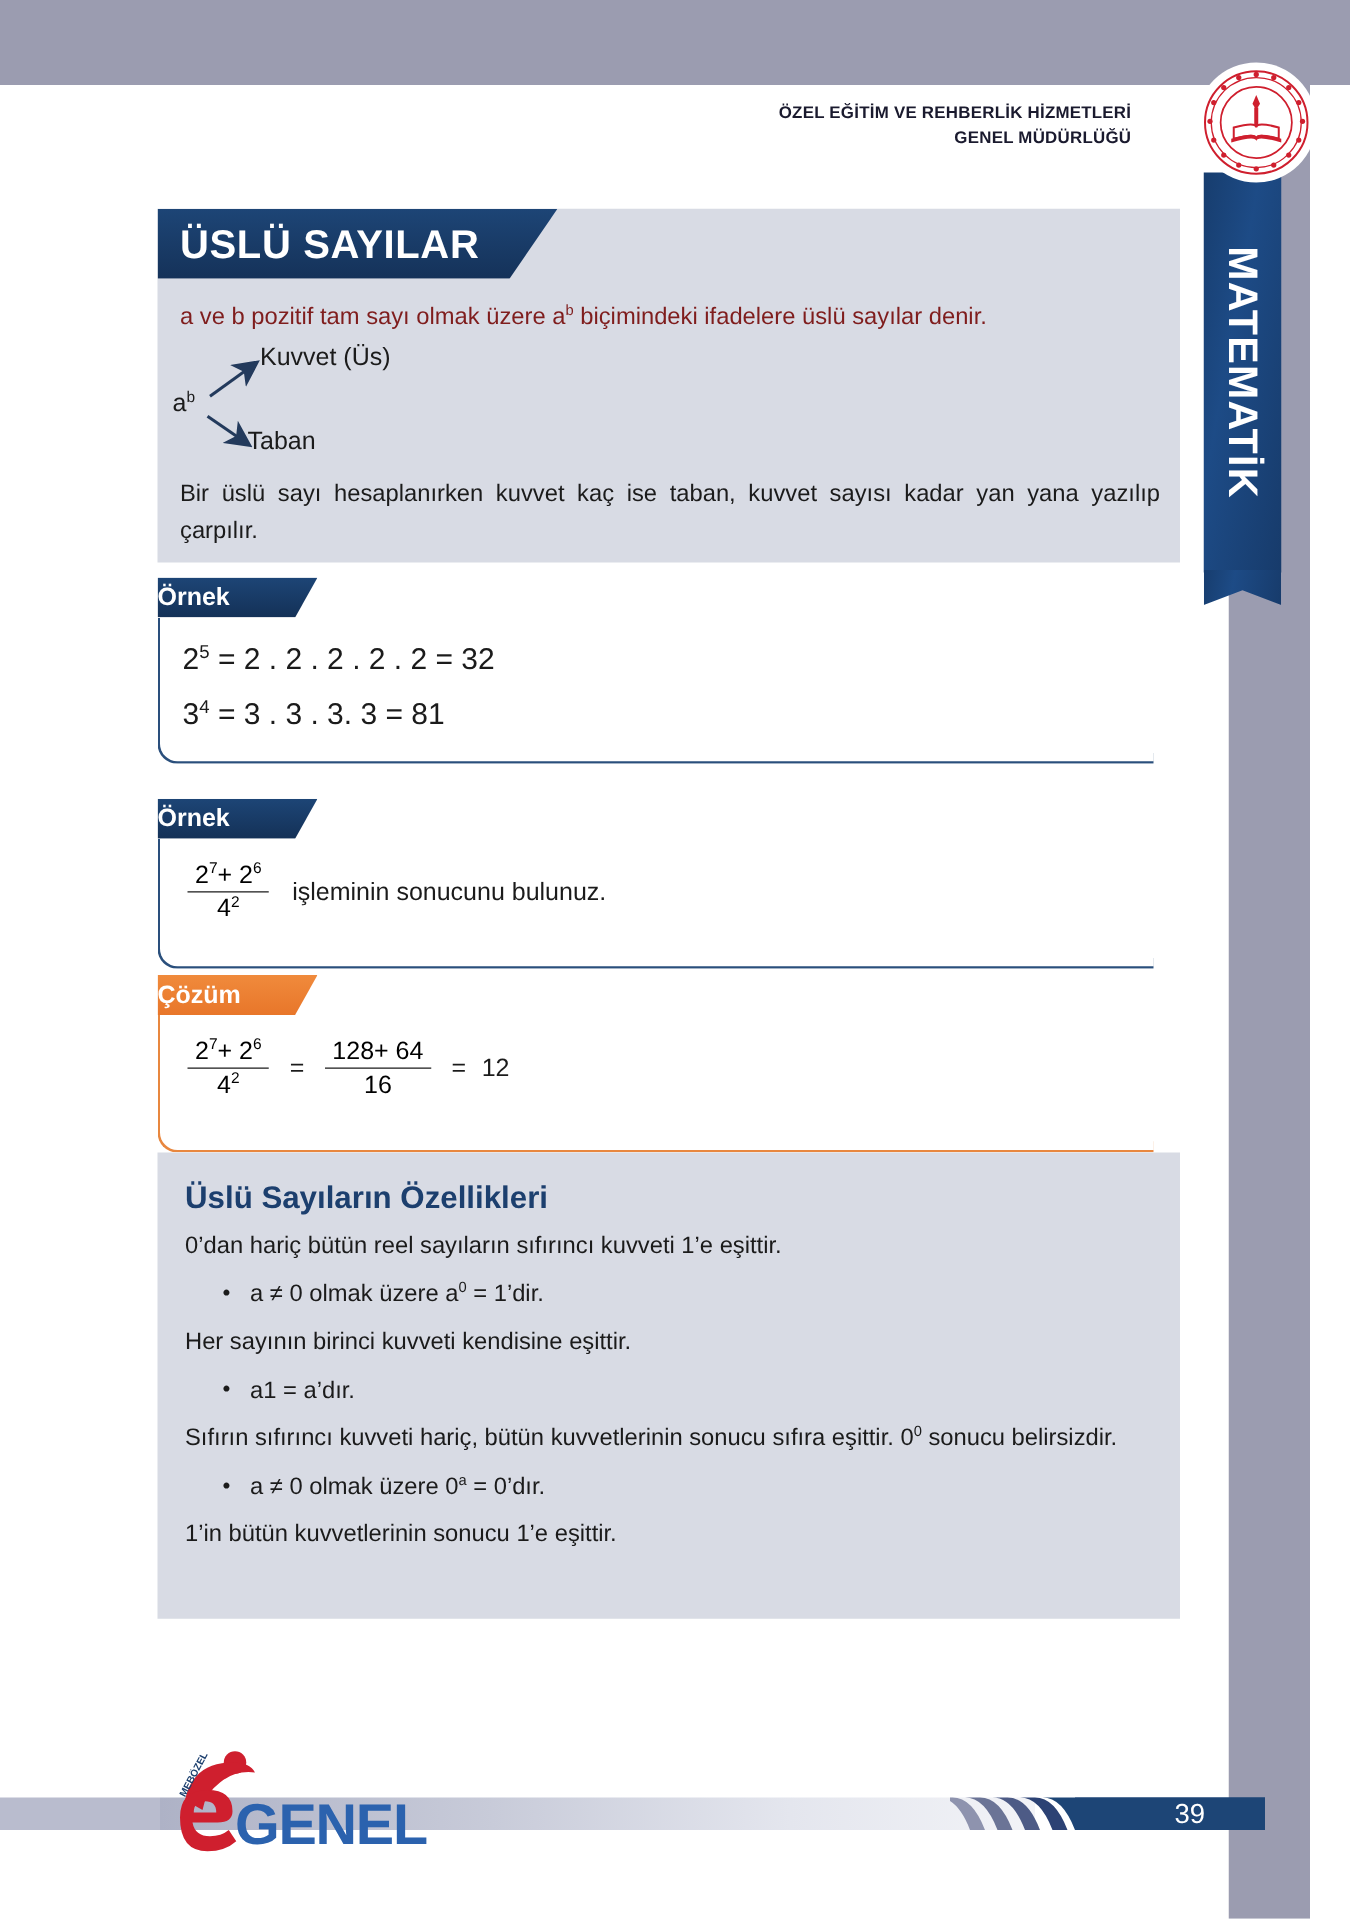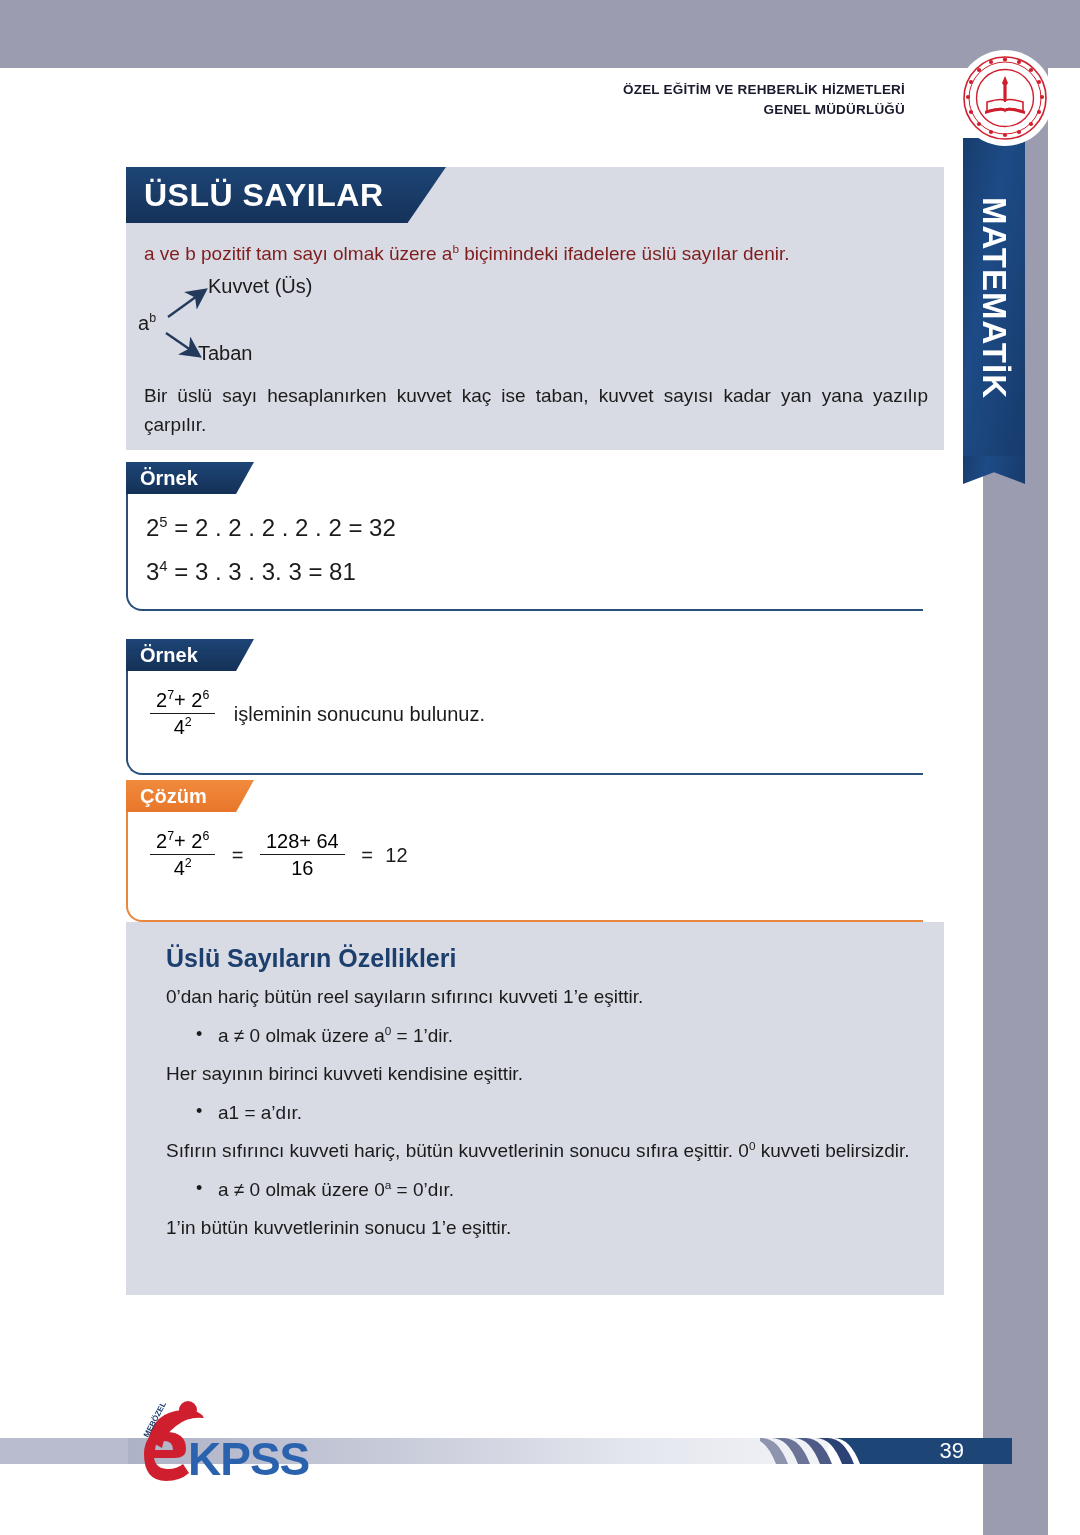--- a/index.html
+++ b/index.html
@@ -136,21 +136,21 @@
   .block .tag {
     position: relative;
     width: 128px; height: 32px;
     display: flex; align-items: center;
     clip-path: polygon(0 0, 100% 0, 86% 100%, 0 100%);
   }
   .block .tag span {
     color: #ffffff;
     font-size: 20px;
     font-weight: bold;
-    padding-left: 14px;
+    padding-left: 0;
   }
   .tag-navy { background: linear-gradient(180deg, #1d4576 0%, #143157 100%); }
   .tag-orange { background: linear-gradient(180deg, #f08a3c 0%, #e8762a 100%); }
 
   .block .body {
     position: relative;
     border-left: 2px solid #2a4f7c;
     border-bottom: 2px solid #2a4f7c;
     border-bottom-left-radius: 16px;
     padding: 12px 0 14px 18px;
@@ -184,21 +184,21 @@
   }
   .inline-eq { font-size: 20px; color: #1b1b1b; vertical-align: middle; }
 
   sup { font-size: 0.62em; vertical-align: super; line-height: 0; }
 
   
   .props-panel {
     position: absolute; left: 126px; top: 922px;
     width: 818px; height: 373px;
     background: #d8dbe4;
-    padding: 22px 22px 0 40px;
+    padding: 22px 22px 0 22px;
   }
   .props-title {
     color: #1c3f6e;
     font-size: 25px;
     font-weight: bold;
     margin-bottom: 10px;
   }
   .props-panel p {
     font-size: 19px; color: #1b1b1b;
     line-height: 1.5;
@@ -376,21 +376,21 @@
     <p>0’dan hariç bütün reel sayıların sıfırıncı kuvveti 1’e eşittir.</p>
     <ul>
       <li><span>a ≠ 0 olmak üzere a</span><sup>0</sup><span> = 1’dir.</span></li>
     </ul>
 
     <p>Her sayının birinci kuvveti kendisine eşittir.</p>
     <ul>
       <li>a1 = a’dır.</li>
     </ul>
 
-    <p><span>Sıfırın sıfırıncı kuvveti hariç, bütün kuvvetlerinin sonucu sıfıra eşittir. 0</span><sup>0</sup><span> kuvveti belirsizdir.</span></p>
+    <p><span>Sıfırın sıfırıncı kuvveti hariç, bütün kuvvetlerinin sonucu sıfıra eşittir. 0</span><sup>0</sup><span> sonucu belirsizdir.</span></p>
     <ul>
       <li><span>a ≠ 0 olmak üzere 0</span><sup>a</sup><span> = 0’dır.</span></li>
     </ul>
 
     <p>1’in bütün kuvvetlerinin sonucu 1’e eşittir.</p>
   </div>
 
   <div class="footer-grad"></div>
 
   <div class="pagebar">
@@ -414,16 +414,16 @@
   </div>
 
   <div class="logo">
     <svg width="180" height="96" aria-hidden="true">
       <circle cx="62" cy="12" r="9" fill="#cf1f2e"></circle>
       <path d="M22 42 q6 -28 34 -30 q18 -1 22 8 q-16 -2 -28 8 q-12 9 -14 22 z" fill="#cf1f2e"></path>
       <path d="M18 56 q0 -22 22 -22 q20 0 20 17 q0 9 -12 9 l-20 0 q2 11 14 11 q9 0 15 -5 l6 9 q-9 8 -23 8 q-22 0 -22 -27 z
                M29 52 l18 0 q0 -9 -9 -9 q-9 0 -9 9 z" fill="#cf1f2e"></path>
       <text x="22" y="40" font-family="'Liberation Sans',sans-serif" font-size="8" font-weight="bold" fill="#1c3f6e" transform="rotate(-62 22 40)">MEBÖZEL</text>
     </svg>
-    <div class="kpss">KPSS</div>
+    <div class="kpss">GENEL</div>
   </div>
 
 </div>
 
 </body></html>

